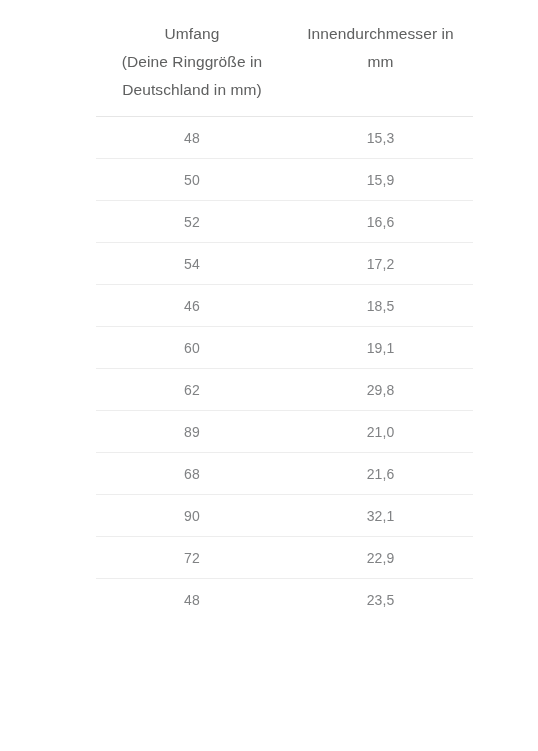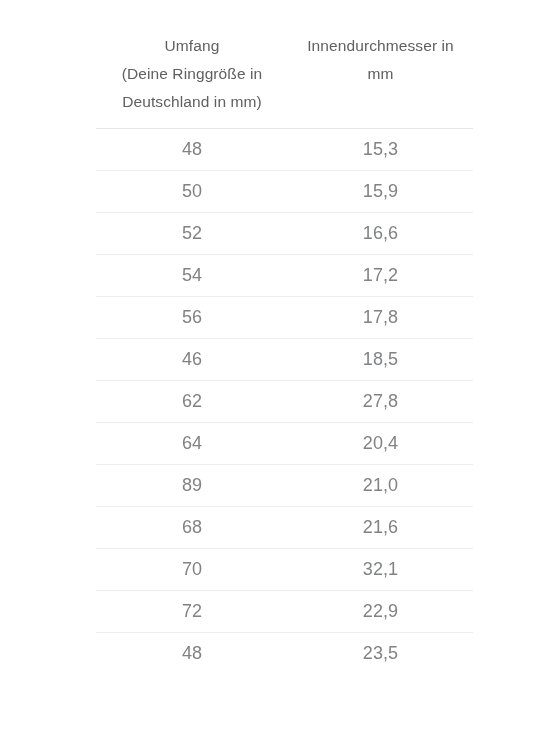--- a/index.html
+++ b/index.html
@@ -15,21 +15,21 @@
   }
   .page {
     position: relative;
     width: 538px;
     height: 751px;
     background: #ffffff;
   }
   .size-table {
     position: absolute;
     left: 96px;
-    top: 24px;
+    top: 12px;
     width: 377px;
     border-collapse: collapse;
     table-layout: fixed;
   }
   .size-table col.c1 { width: 192px; }
   .size-table col.c2 { width: 185px; }
 
   .size-table thead th {
     padding: 8px 6px 12px 6px;
     font-size: 15.5px;
@@ -39,21 +39,21 @@
     text-align: center;
     vertical-align: top;
     border-bottom: 1px solid #e6e6e6;
     letter-spacing: 0.1px;
   }
   .size-table thead th .hdr-line { display: block; }
 
   .size-table tbody td {
     height: 41px;
     padding: 0 6px;
-    font-size: 18px;
+    font-size: 14px;
     font-weight: normal;
     color: #808284;
     text-align: center;
     vertical-align: middle;
     border-bottom: 1px solid #ededed;
     letter-spacing: 0.1px;
   }
   .size-table tbody tr:last-child td {
     border-bottom: none;
   }
@@ -91,45 +91,41 @@
       </tr>
       <tr>
         <td>52</td>
         <td>16,6</td>
       </tr>
       <tr>
         <td>54</td>
         <td>17,2</td>
       </tr>
       <tr>
-        <td>56</td>
-        <td>17,8</td>
-      </tr>
-      <tr>
         <td>46</td>
         <td>18,5</td>
       </tr>
       <tr>
-        <td>62</td>
-        <td>27,8</td>
+        <td>60</td>
+        <td>19,1</td>
       </tr>
       <tr>
-        <td>64</td>
-        <td>20,4</td>
+        <td>62</td>
+        <td>29,8</td>
       </tr>
       <tr>
         <td>89</td>
         <td>21,0</td>
       </tr>
       <tr>
         <td>68</td>
         <td>21,6</td>
       </tr>
       <tr>
-        <td>70</td>
+        <td>90</td>
         <td>32,1</td>
       </tr>
       <tr>
         <td>72</td>
         <td>22,9</td>
       </tr>
       <tr>
         <td>48</td>
         <td>23,5</td>
       </tr>

